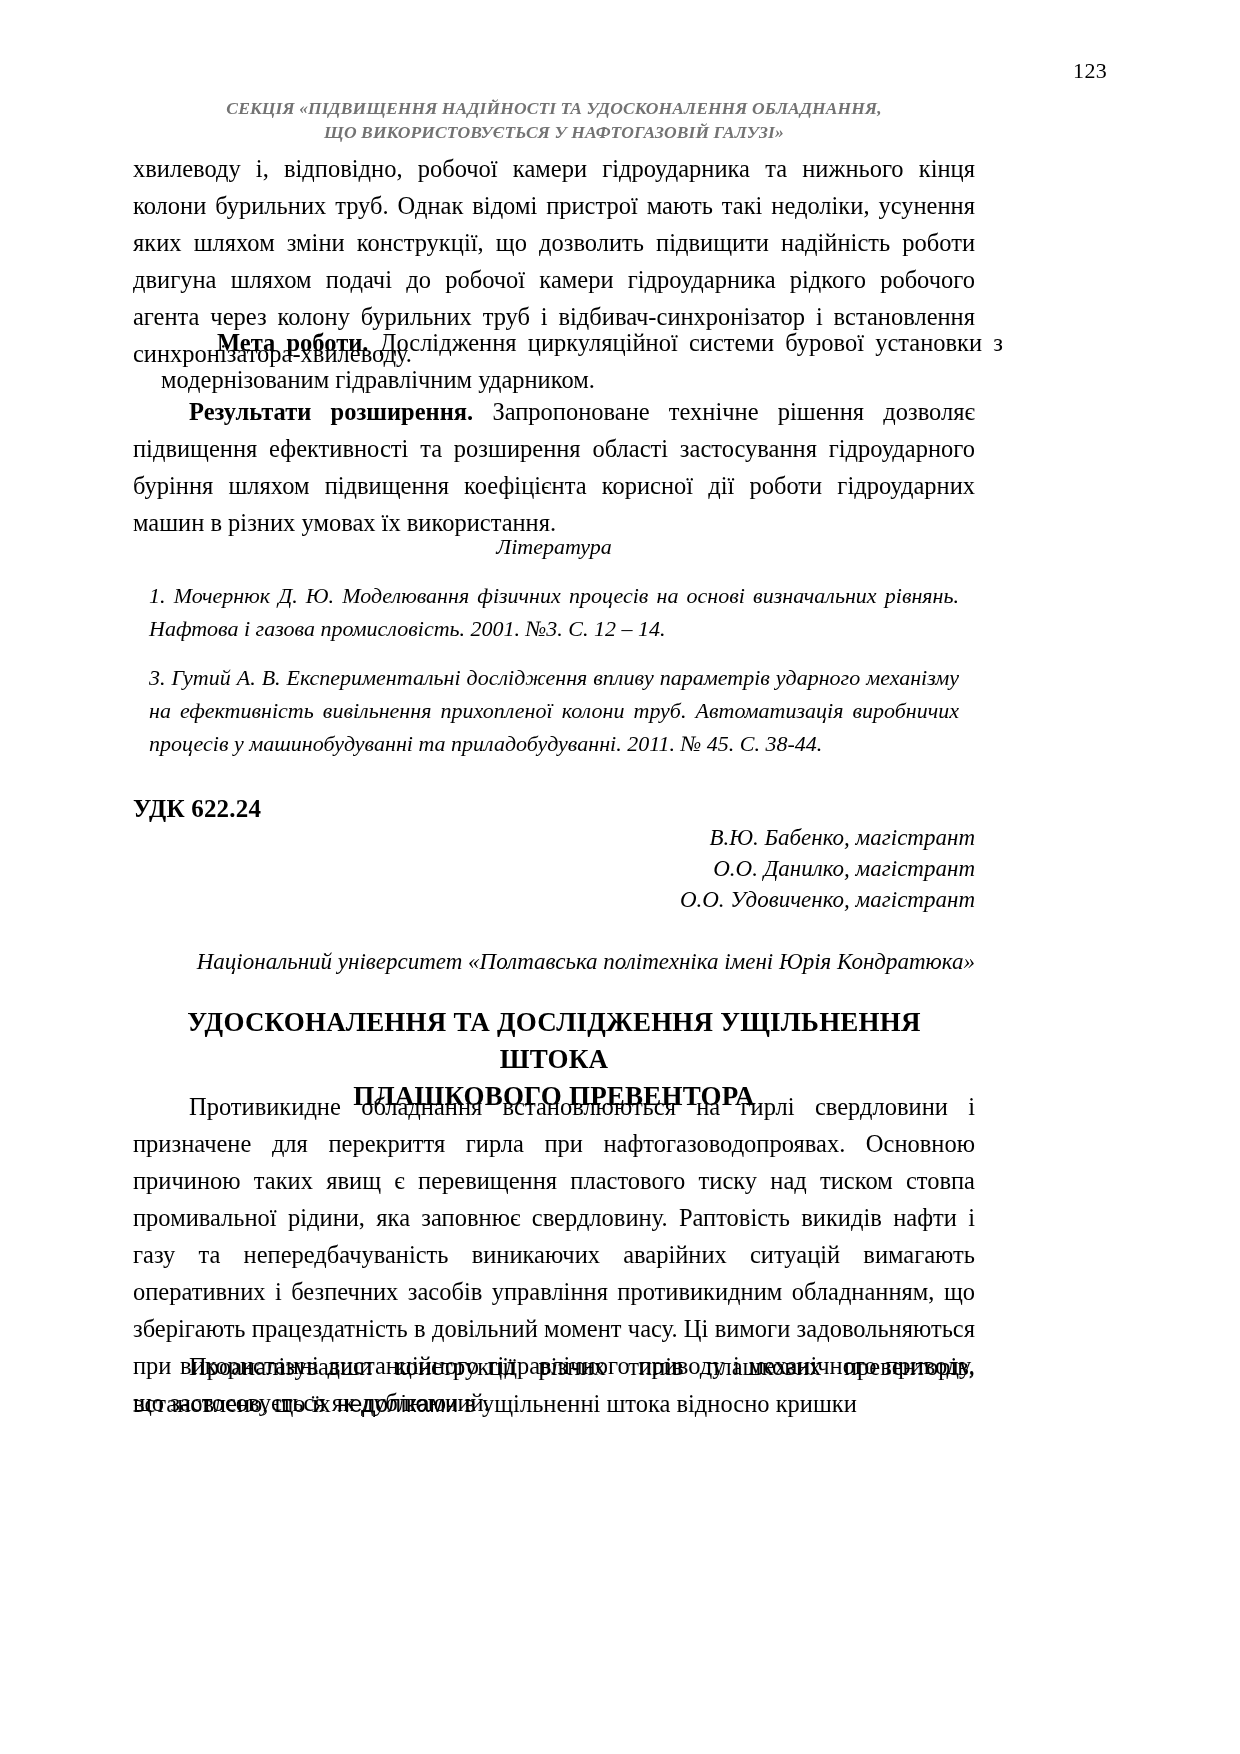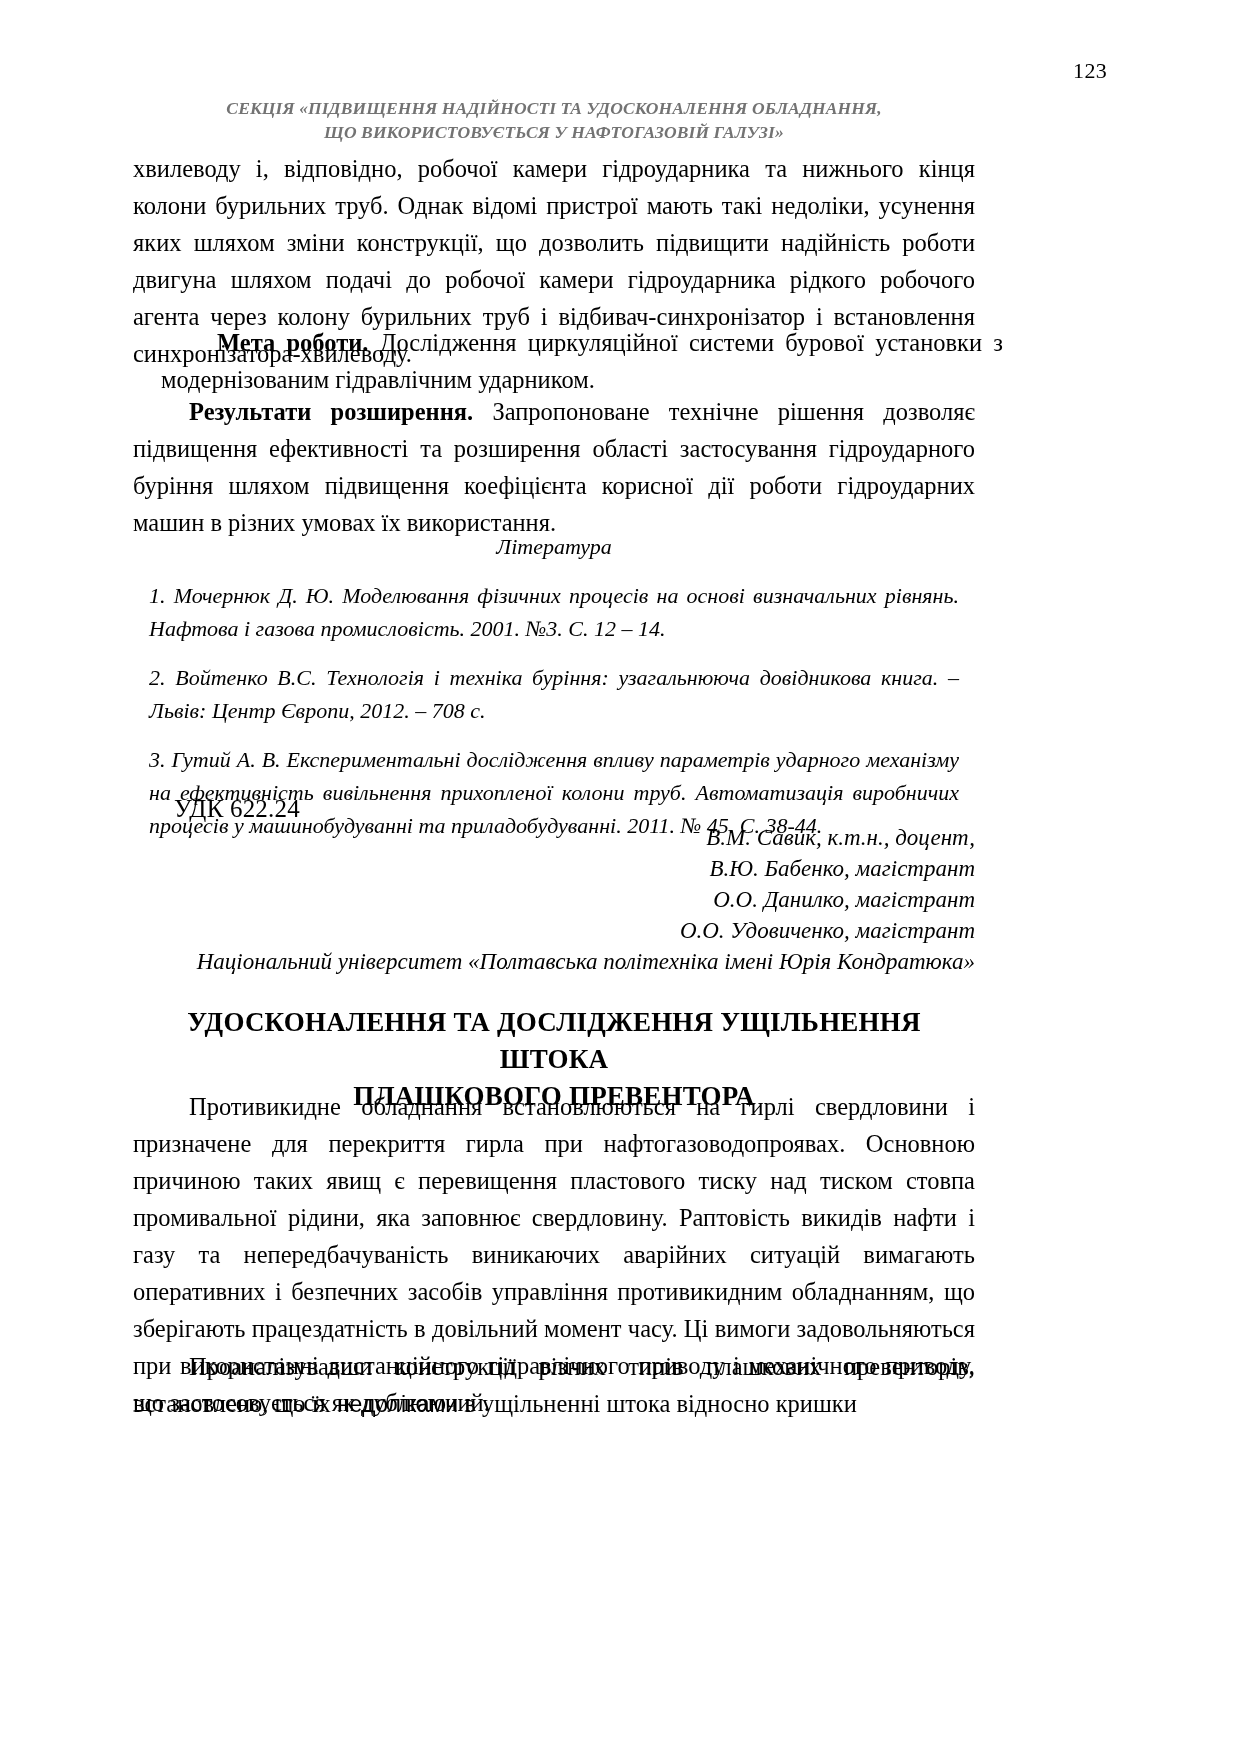--- a/index.html
+++ b/index.html
@@ -80,25 +80,24 @@
     line-height: 33px;
     text-align: justify;
     text-justify: inter-word;
   }
   .refs p {
     margin: 16px;
   }
   .udk {
     position: absolute;
     left: 133px;
-    font-weight: normal;
+    font-weight: bold;
     font-size: 25px;
     line-height: 32px;
     letter-spacing: 0.2px;
-    margin-left: 41px;
   }
   .authors {
     position: absolute;
     left: 133px;
     width: 842px;
     text-align: right;
     font-style: italic;
     font-size: 23px;
     line-height: 31px;
   }
@@ -155,30 +154,28 @@
   <div class="body-block" style="top: 393px;">
     <p class="indent"><span class="bold-lead">Результати розширення.</span><span> Запропоноване технічне рішення дозволяє підвищення ефективності та розширення області застосування гідроударного буріння шляхом підвищення коефіцієнта корисної дії роботи гідроударних машин в різних умовах їх використання.</span></p>
   </div>
 
   <div class="lit-heading" style="top: 532px;">
     <span>Література</span>
   </div>
 
   <div class="refs" style="top: 563px;">
     <p>1. Мочернюк Д. Ю. Моделювання фізичних процесів на основі визначальних рівнянь. Нафтова і газова промисловість. 2001. №3. С. 12 – 14.</p>
-    <p>2. Войтенко В.С. Технологія і техніка буріння: узагальнююча довідникова книга. – Львів: Центр Європи, 2012. – 708 с.</p>
     <p>3. Гутий А. В. Експериментальні дослідження впливу параметрів ударного механізму на ефективність вивільнення прихопленої колони труб. Автоматизація виробничих процесів у машинобудуванні та приладобудуванні. 2011. № 45. С. 38-44.</p>
   </div>
 
   <div class="udk" style="top: 793px;">
     <span>УДК 622.24</span>
   </div>
 
   <div class="authors" style="top: 822px;">
-    <span class="author-line">В.М. Савик, к.т.н., доцент,</span>
     <span class="author-line">В.Ю. Бабенко, магістрант</span>
     <span class="author-line">О.О. Данилко, магістрант</span>
     <span class="author-line">О.О. Удовиченко, магістрант</span>
   </div>
 
   <div class="affiliation" style="top: 946px;">
     <span>Національний університет «Полтавська політехніка імені Юрія Кондратюка»</span>
   </div>
 
   <div class="article-title" style="top: 1004px;">

